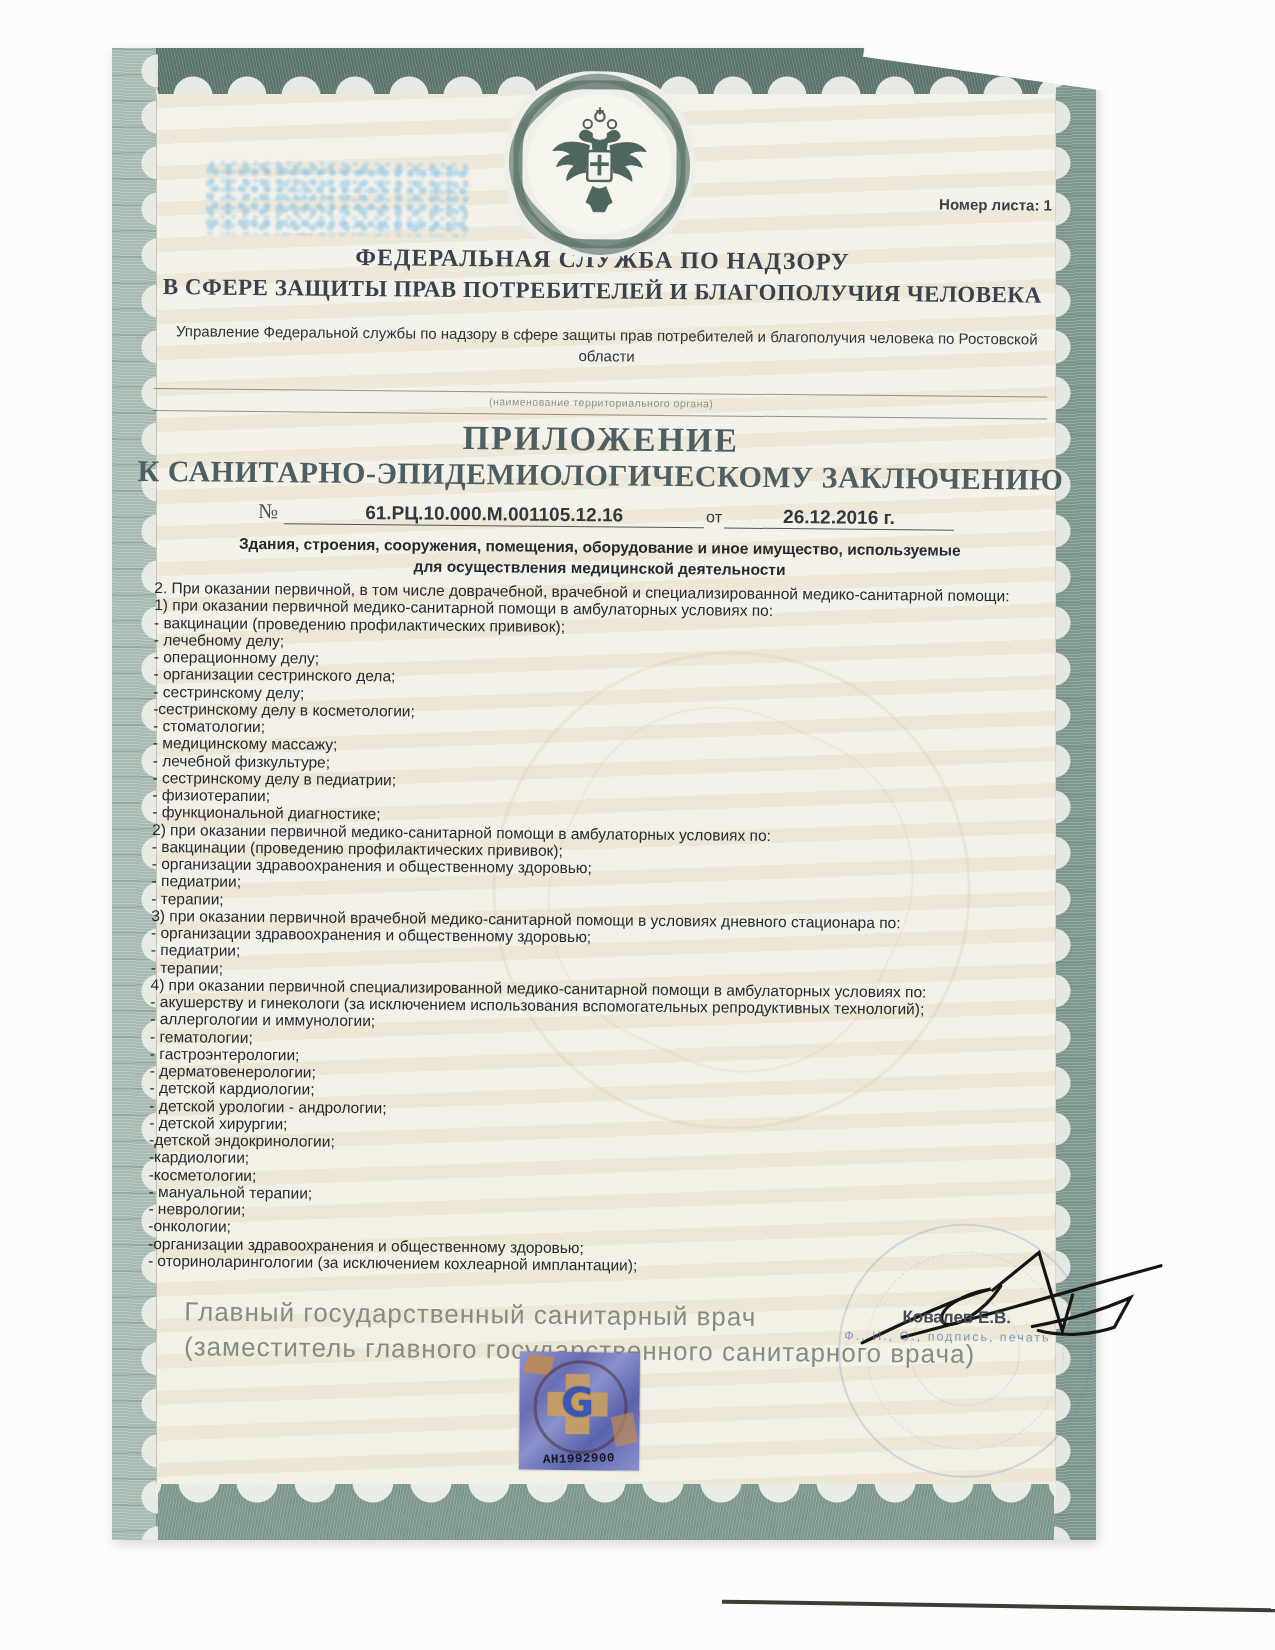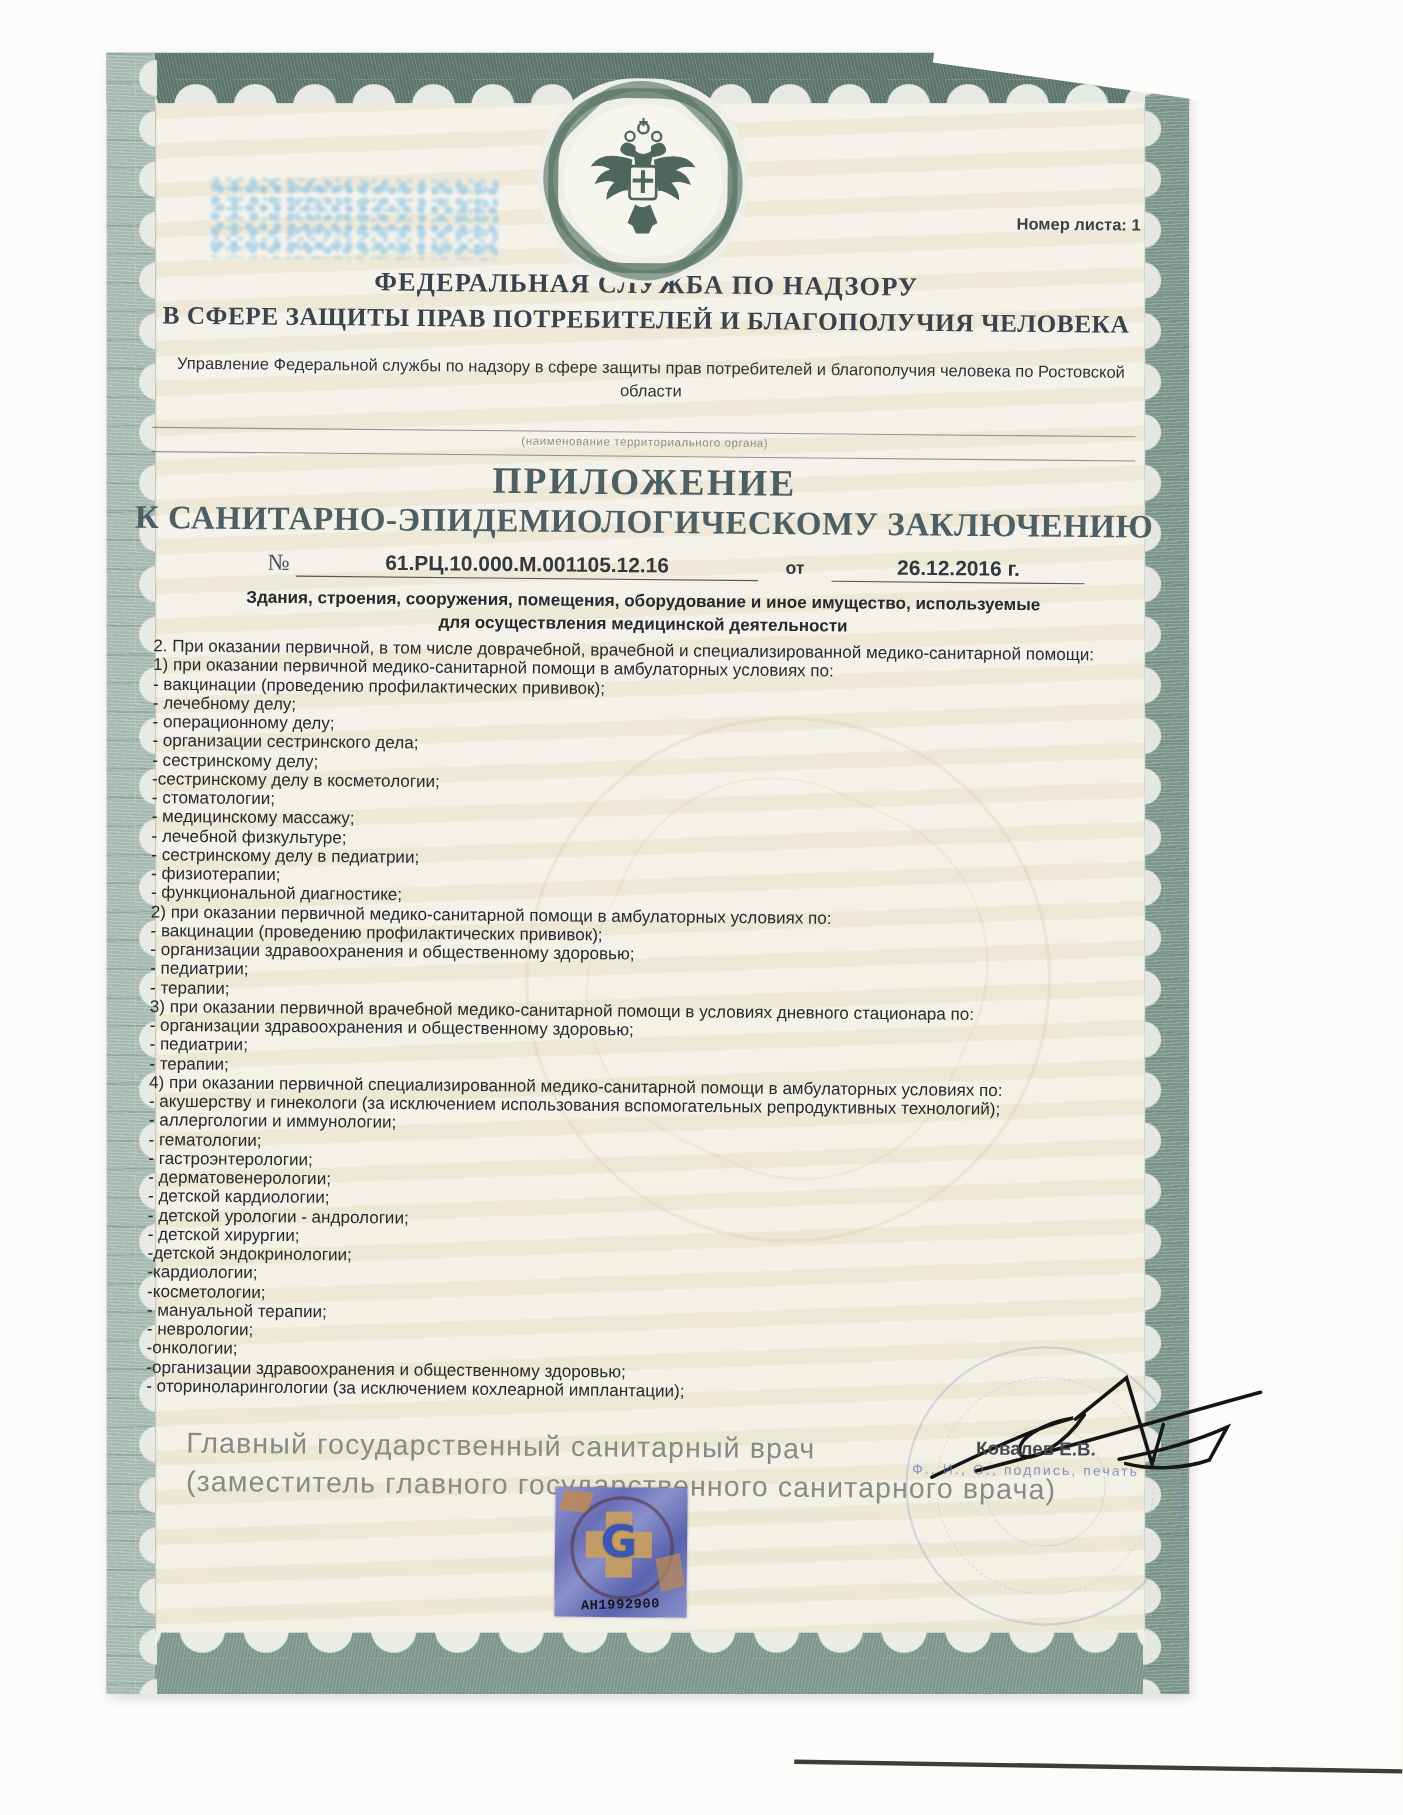--- a/index.html
+++ b/index.html
@@ -2,21 +2,21 @@
 <html style="--paper: #f2efe6; --band-dark: #5c746c; --band-mid: #7d968c; --band-light: #a7bab1; --title-color: #4e5f63; --holo-orange: #c08a52; --stamp-blue: #7fc0e6; --seal-blue: #6482c3;"><head>
 <meta charset="utf-8">
 <style>
   html,body{margin:0;padding:0;}
   body{
     width:1275px;height:1650px;position:relative;overflow:hidden;
     background:#fcfcfb;font-family:"Liberation Sans",sans-serif;
     -webkit-font-smoothing:antialiased;
   }
   .doc{
-    position:absolute;left:97px;top:48px;width:984px;height:1492px;
+    position:absolute;left:112px;top:48px;width:984px;height:1492px;
     background:var(--paper,#f2efe6);
     box-shadow:2px 4px 10px rgba(60,60,50,.18);
   }
   
   .band{position:absolute;z-index:2;}
   .band-top{left:0;right:0;top:0;height:46px;background:var(--band-dark,#5c746c);
     background-image:repeating-linear-gradient(78deg,rgba(255,255,255,.14) 0 1px,transparent 1px 3px);}
   .band-top::after{content:"";position:absolute;left:0;right:0;bottom:-2px;height:24px;
     background-image:radial-gradient(circle at 50% 100%,rgba(238,240,233,.95) 0 19px,transparent 20px);
     background-size:54px 24px;background-repeat:repeat-x;}
@@ -81,21 +81,21 @@
     color:#8d9289;letter-spacing:.5px;}
   .title{position:absolute;left:20px;right:20px;text-align:center;
     font-family:"Liberation Serif",serif;font-weight:bold;color:var(--title-color,#4e5f63);}
   .title1{top:368px;font-size:34px;letter-spacing:2px;}
   .title2{top:406px;font-size:30px;letter-spacing:.5px;}
   .numrow{position:absolute;left:150px;top:450px;display:flex;align-items:flex-end;
     font-size:19px;color:#33383d;}
   .numrow .no{font-family:"Liberation Serif",serif;font-size:21px;color:#4a4f52;margin-right:6px;}
   .numrow .seg{border-bottom:1.5px solid rgba(45,50,55,.8);text-align:center;font-weight:bold;}
   .numrow .seg.num{min-width:420px;}
-  .numrow .ot{margin:0 25px;font-size:16px;padding-bottom:2px;font-weight:bold;}
+  .numrow .ot{margin:0 2px;font-size:16px;padding-bottom:2px;}
   .numrow .seg.date{min-width:230px;}
   .subject{position:absolute;left:120px;right:120px;top:484px;text-align:center;
     font-weight:bold;font-size:15.5px;line-height:21px;color:#26292e;}
   
   .body-list{position:absolute;left:47px;top:531px;width:1002px;
     font-size:15.5px;line-height:17.25px;color:#26292e;}
   .body-line{white-space:nowrap;}
   
   .position{position:absolute;left:84px;top:1246px;font-size:26px;line-height:35px;
     letter-spacing:1px;color:#878c83;}

